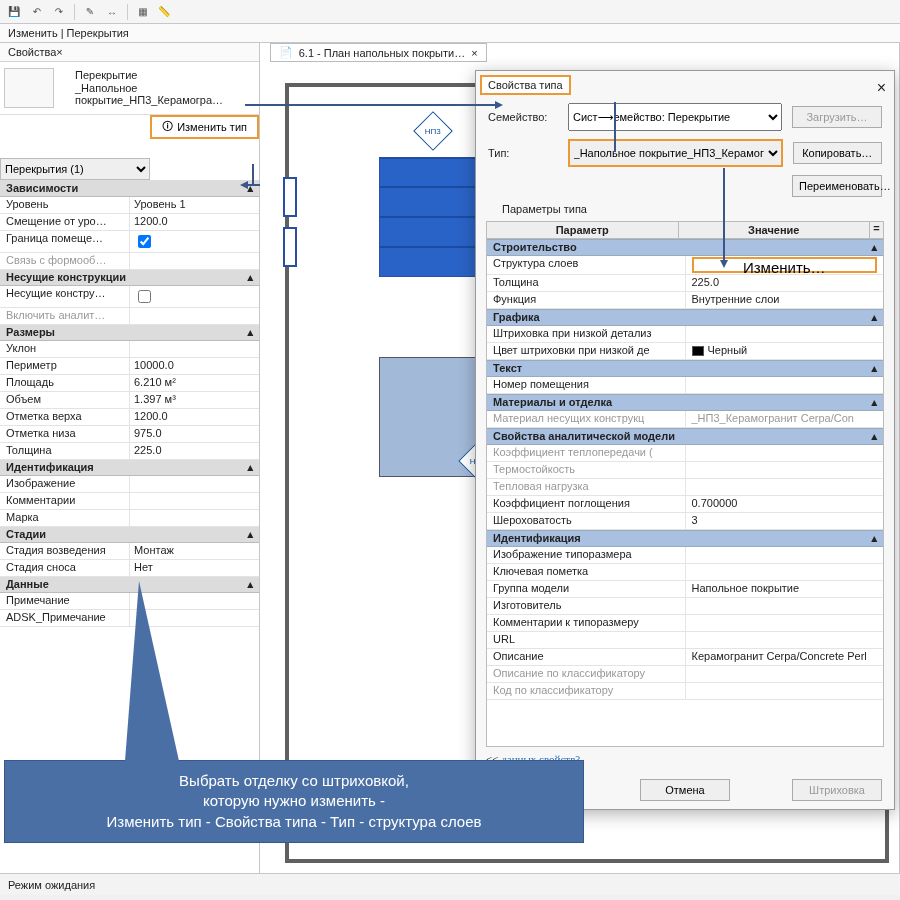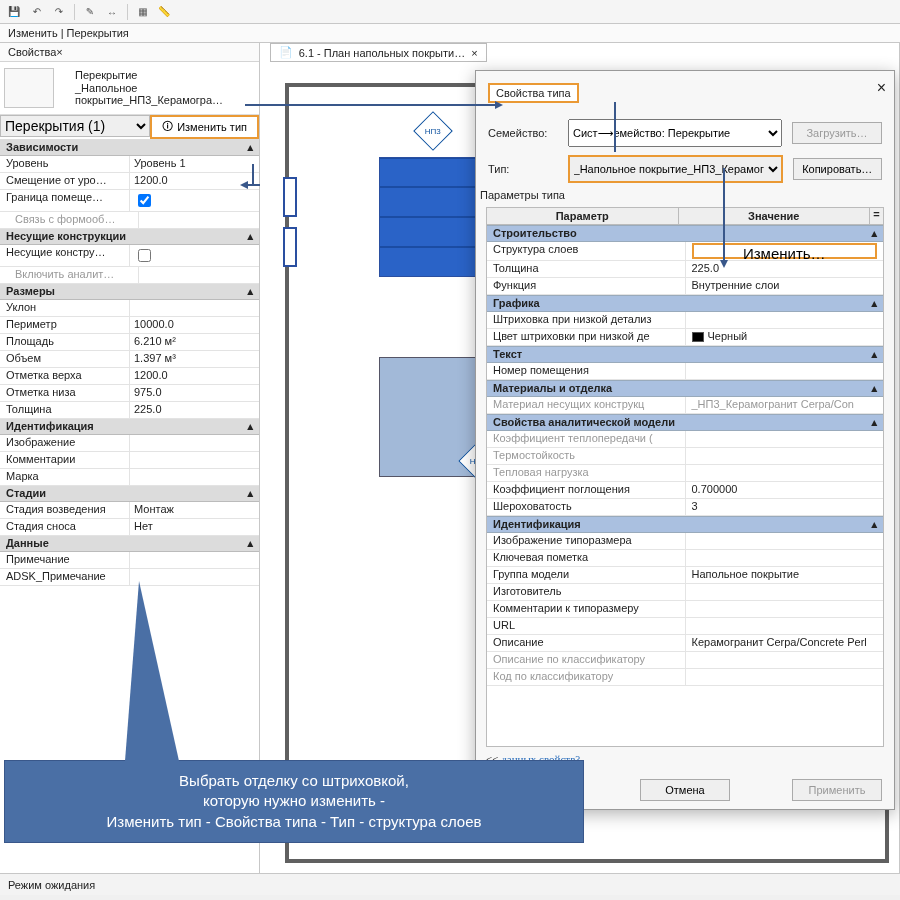--- a/index.html
+++ b/index.html
@@ -60,42 +60,42 @@
     display:flex; align-items:center; gap:21px; padding:6px 4px; border-bottom:1px solid #ddd;
   }
   .thumb {
     width:50px; height:40px; border:1px solid #c7c7c7; background:#f8f8f8;
   }
   .type-name { flex:1; line-height:1.15;}
   .selector-row {
     display:flex; border-bottom:1px solid #ddd;
   }
   .selector-row select {
-    flex:1; font-size:14px; border:1px solid #bbb; height:22px;
+    flex:1; font-size:11px; border:1px solid #bbb; height:22px;margin-top:43px;
   }
   .edit-type-btn {
     border:2px solid #ea9934;
     background:#fff; padding:1px 10px; font-size:11px; height:24px;
     display:flex; align-items:center; gap:4px;
   }
   .prop-list { flex:1; overflow:auto;}
   .group {
     background:#dcdcdc;
     padding:1px 6px;
     font-weight:bold;
     display:flex; justify-content:space-between;
     border-bottom:1px solid #bbb;
   }
   .prop-row {
     display:flex; border-bottom:1px solid #e3e3e3;
     min-height:17px;
   }
   .prop-row .k { width:130px; padding:1px 6px; color:#222; border-right:1px solid #e3e3e3;}
   .prop-row .v { flex:1; padding:1px 4px;}
-  .prop-row.dim .k, .prop-row.dim .v { color:#999;margin-left:9px;}
+  .prop-row.dim .k, .prop-row.dim .v { color:#999;}
   
   .viewport {
     flex:1; position:relative; background:#fff; overflow:hidden;
     border-right:1px solid #c7c7c7;
   }
   .doc-tab {
     position:absolute; top:0; left:10px;
     padding:2px 8px; border:1px solid #bbb; background:#fff;
     display:flex; align-items:center; gap:6px;
   }
@@ -130,21 +130,21 @@
     position:absolute; left:-6px; width:14px; height:40px; border:2px solid #2a4fa0; background:#fff;
   }
   
   .type-dialog {
     position:absolute; top:70px; left:475px; width:420px; height:740px;
     background:#f7f7f7; border:1px solid #999;
     box-shadow:0 4px 16px rgba(0,0,0,0.3);
     display:flex; flex-direction:column;
   }
   .tdlg-title {
-    border:2px solid #ea9934; margin:12px; padding:2px 6px; display:inline-block; background:#fff;
+    border:2px solid #ea9934; margin:4px; padding:2px 6px; display:inline-block; background:#fff;
     align-self:flex-start;
   }
   .tdlg-close {
     position:absolute; right:8px; top:8px; font-size:16px; cursor:pointer;
   }
   .tdlg-row {
     display:flex; align-items:center; gap:10px; padding:4px 12px;
   }
   .tdlg-row label { width:70px;}
   .tdlg-row select { flex:1; font-size:11px; height:28px;}
@@ -389,21 +389,24 @@
   <div class="tdlg-row">
     <label>Семейство:</label>
     <select><option>Сист⟶емейство: Перекрытие</option></select>
     <button class="tdlg-btn disabled">Загрузить…</button>
   </div>
   <div class="tdlg-row">
     <label>Тип:</label>
     <select class="orange-box"><option>_Напольное покрытие_НП3_Керамог</option></select>
     <button class="tdlg-btn">Копировать…</button>
   </div>
-  <div style="padding:2px 12px 0 4px;">Параметры типа</div>
+  <div class="tdlg-row" style="justify-content:flex-end;">
+    <button class="tdlg-btn">Переименовать…</button>
+  </div>
+  <div style="padding:2px 12px 0 26px;">Параметры типа</div>
   <div class="param-table">
     <div class="pt-head">
       <div class="c1">Параметр</div>
       <div class="c2">Значение</div>
       <div style="width:14px;border-left:1px solid #bbb;text-align:center;">=</div>
     </div>
     <div id="param-body">
         <div class="pt-group">
           <span>Строительство</span>
           <span>▴</span>
@@ -515,21 +518,21 @@
           <div class="c2"></div>
         </div>
       </div>
   </div>
   <div class="link-row">
     &lt;&lt; <a href="#">данных свойств?</a>
   </div>
   <div class="dlg-btns">
     <button class="tdlg-btn" style="border:1px solid #333;">ОК</button>
     <button class="tdlg-btn">Отмена</button>
-    <button class="tdlg-btn disabled">Применить</button>
+    <button class="tdlg-btn disabled">Штриховка</button>
   </div>
 </div>
 
 <div class="callout">
   <span>Выбрать отделку со штриховкой,</span><br>
   <span>которую нужно изменить -</span><br>
   <span>Изменить тип - Свойства типа - Тип - структура слоев</span>
 </div>
 
 <div class="arrow a1"></div>

